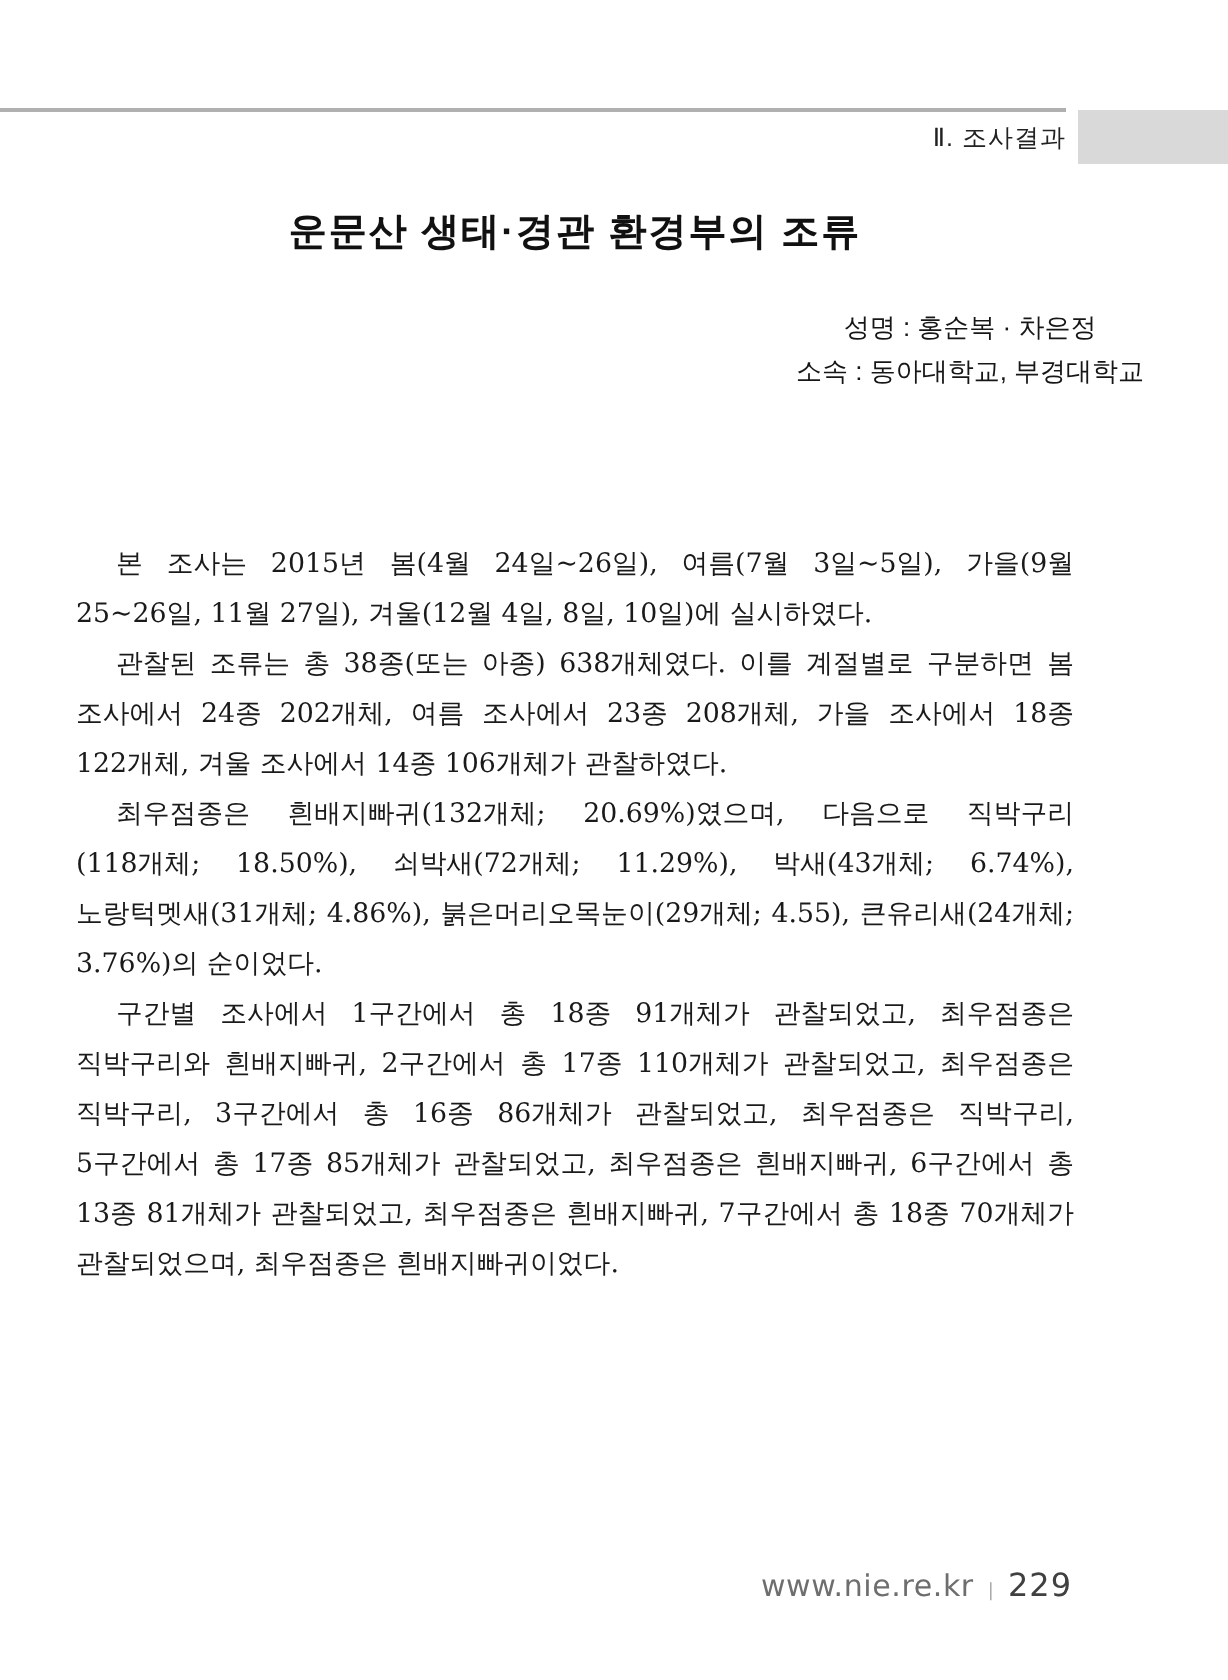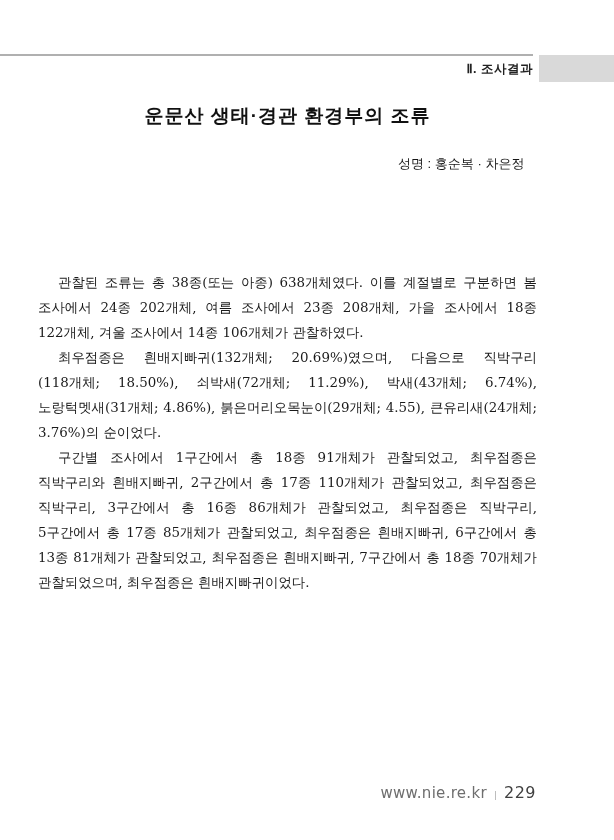--- a/index.html
+++ b/index.html
@@ -26,21 +26,20 @@
     background:var(--rule);
   }
   .header-box{
     position:absolute;top:55px;left:539px;right:0;height:27px;
     background:var(--header_box);
   }
   .header-label{
     position:absolute;top:61px;right:81px;
     font-size:12.5px;letter-spacing:.5px;color:#222;
     font-family:"Liberation Sans",sans-serif;
-    font-weight:bold;
   }
 
   
   .doc-title{
     position:absolute;top:103px;left:38px;width:499px;
     text-align:center;font-size:19px;font-weight:bold;
     letter-spacing:1px;color:#111;
     font-family:"Liberation Sans",sans-serif;
   }
   .authors{
@@ -85,24 +84,26 @@
 <div class="page">
 
   <div class="header-rule"></div>
   <div class="header-box"></div>
   <div class="header-label">Ⅱ. 조사결과</div>
 
   <h1 class="doc-title">운문산 생태·경관 환경부의 조류</h1>
 
   <div class="authors">
     <div>성명 : 홍순복 · 차은정</div>
+    <div>소속 : 동아대학교, 부경대학교</div>
   </div>
 
 
   <div class="body-text">
+    <p>본 조사는 2015년 봄(4월 24일~26일), 여름(7월 3일~5일), 가을(9월 25~26일, 11월 27일), 겨울(12월 4일, 8일, 10일)에 실시하였다.</p>
     <p>관찰된 조류는 총 38종(또는 아종) 638개체였다. 이를 계절별로 구분하면 봄 조사에서 24종 202개체, 여름 조사에서 23종 208개체, 가을 조사에서 18종 122개체, 겨울 조사에서 14종 106개체가 관찰하였다.</p>
     <p>최우점종은 흰배지빠귀(132개체; 20.69%)였으며, 다음으로 직박구리(118개체; 18.50%), 쇠박새(72개체; 11.29%), 박새(43개체; 6.74%), 노랑턱멧새(31개체; 4.86%), 붉은머리오목눈이(29개체; 4.55), 큰유리새(24개체; 3.76%)의 순이었다.</p>
     <p>구간별 조사에서 1구간에서 총 18종 91개체가 관찰되었고, 최우점종은 직박구리와 흰배지빠귀, 2구간에서 총 17종 110개체가 관찰되었고, 최우점종은 직박구리, 3구간에서 총 16종 86개체가 관찰되었고, 최우점종은 직박구리, 5구간에서 총 17종 85개체가 관찰되었고, 최우점종은 흰배지빠귀, 6구간에서 총 13종 81개체가 관찰되었고, 최우점종은 흰배지빠귀, 7구간에서 총 18종 70개체가 관찰되었으며, 최우점종은 흰배지빠귀이었다.</p>
   </div>
 
   <div class="footer">
     <span class="site">www.nie.re.kr</span>
     <span class="sep">|</span>
     <span class="pagenum">229</span>
   </div>

